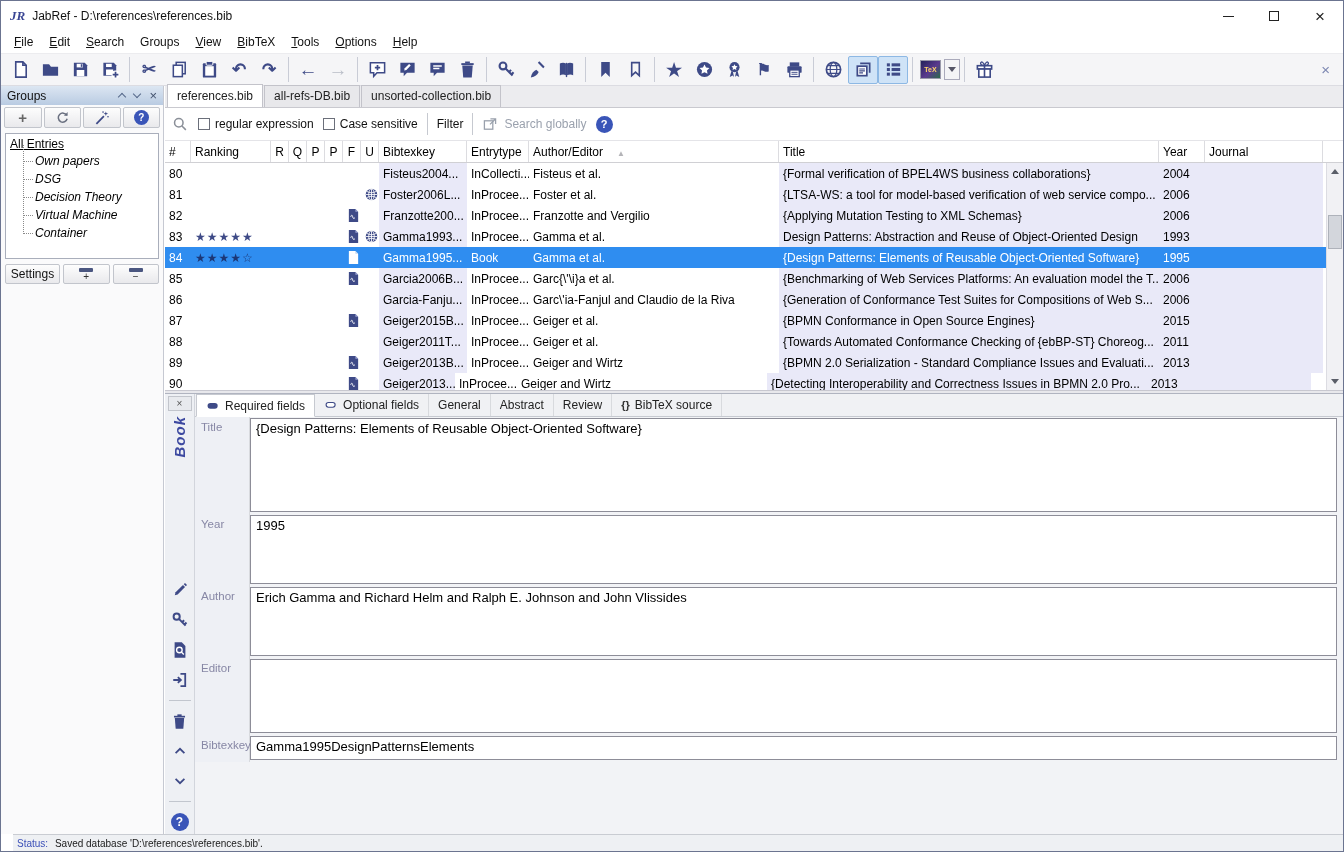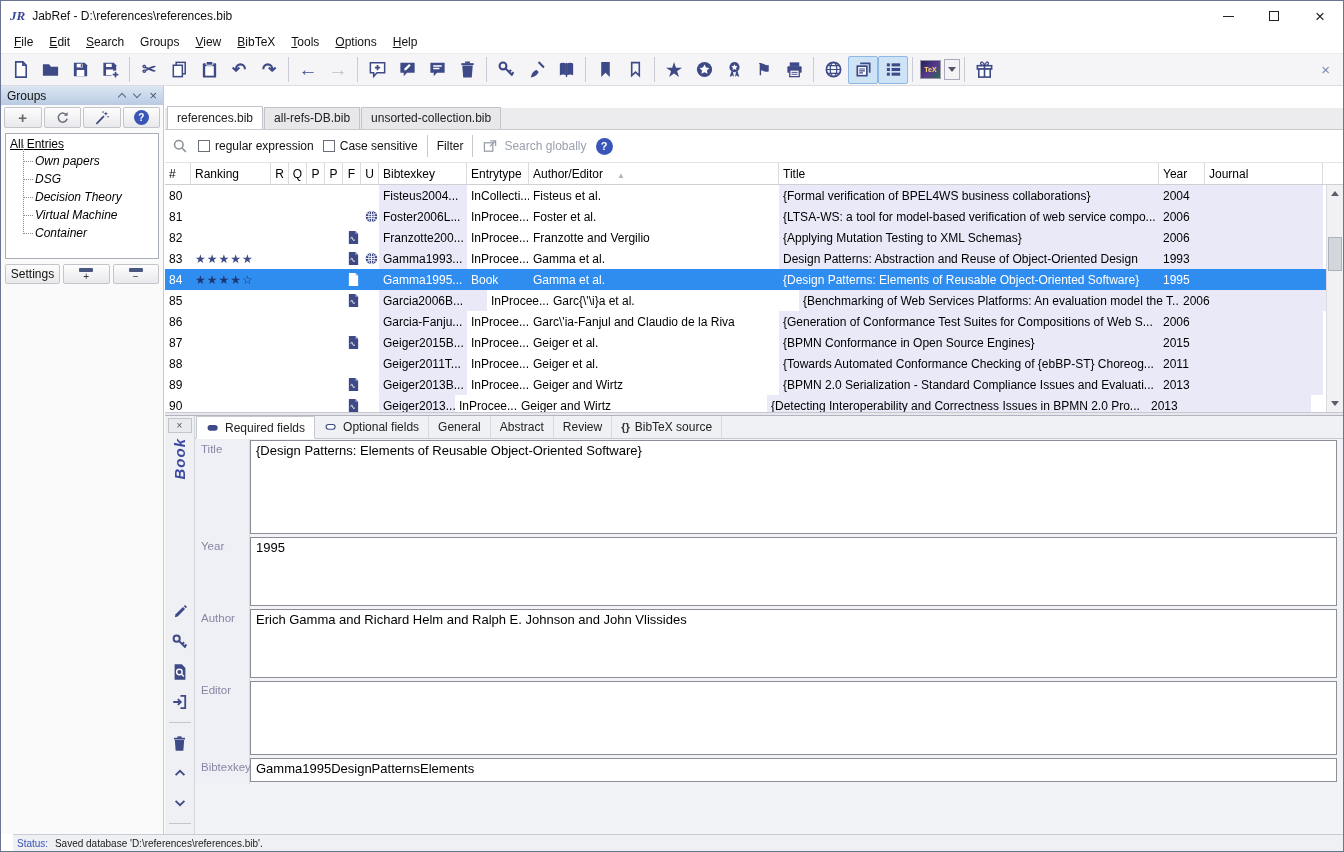--- a/index.html
+++ b/index.html
@@ -47,21 +47,21 @@
   .groups-tree{margin:3px 4px 2px;background:#fff;border:1px solid #a9aebb;height:126px;font-size:12px;padding:2px 0 0 4px;overflow:hidden;}
   .tree-root{text-decoration:underline;padding:1px 0;color:#000;}
   .tree-item{font-style:italic;position:relative;margin-left:7px;padding:2px 0 2px 18px;color:#000;}
   .tree-item::before{content:"";position:absolute;left:6px;top:-7px;width:9px;height:calc(50% + 7px);border-left:1px dotted #8a8a8a;border-bottom:1px dotted #8a8a8a;}
   .groups-bottom{display:flex;gap:3px;padding:3px 4px;height:26px;}
   .settings-btn{width:55px;background:linear-gradient(#fdfdfd,#e9e9ec);border:1px solid #c2c5cc;border-radius:2px;font-size:12px;color:#111;display:flex;align-items:center;justify-content:center;}
   .mini-btn{flex:1;background:linear-gradient(#fdfdfd,#e9e9ec);border:1px solid #c2c5cc;border-radius:2px;display:flex;flex-direction:column;align-items:center;justify-content:center;font-size:10px;line-height:.7;color:#333;}
   .mini-bar{width:14px;height:4px;background:#4a5680;border-radius:1px;margin-bottom:1px;}
 
   
-  .main{position:absolute;left:164px;top:85px;right:0;bottom:17px;background:#3b82f6;margin-top:22px;}
+  .main{position:absolute;left:164px;top:85px;right:0;bottom:17px;background:#3b82f6;}
   .filetabs{height:22px;background:#ececef;display:flex;align-items:flex-end;border-bottom:1px solid #c9c9cf;padding-left:2px;}
   .ftab{font-size:12px;padding:3px 9px 4px;border:1px solid #c3c3ca;border-bottom:none;background:#e8e8eb;margin-right:1px;color:#222;white-space:nowrap;}
   .ftab.active{background:#fff;padding-top:4px;}
   .searchrow{height:33px;display:flex;align-items:center;gap:9px;padding-left:7px;border-bottom:1px solid #e4e4e8;background:#fff;}
   .search-input{width:246px;height:21px;border:1px solid #8892b4;font-size:12px;padding:0 4px;font-family:inherit;color:#333;}
   .cbx{width:12px;height:12px;border:1px solid #6b6f7a;background:#fff;display:inline-block;flex:none;}
   .cbx-wrap{display:flex;align-items:center;gap:5px;}
   .cbx-label{font-size:12px;color:#111;}
   .vsep{width:1px;height:22px;background:#c6c9d0;}
   .filter-label{font-size:12px;color:#111;}
@@ -625,21 +625,21 @@
             <div class="td" style="width: 18px;">
               <span style="display: flex;">
                 <svg width="13" height="15" viewBox="0 0 14 16">
                   <path d="M2 1h7l3 3v11H2z" fill="#3E4A87"></path>
                   <path d="M9 1v3h3z" fill="#9aa2d0"></path>
                   <path d="M4 9.5c.8-2.4 1.7-2.4 2.1-.1.4 2.2 1.3 2.2 2.5.9" stroke="#fff" stroke-width="1" fill="none"></path>
                 </svg>
               </span>
             </div>
             <div class="td" style="width: 18px;"></div>
-            <div class="td lav" style="width: 108px;">Garcia2006B...</div>
+            <div class="td lav" style="width: 88px;">Garcia2006B...</div>
             <div class="td" style="width: 62px;">InProcee...</div>
             <div class="td" style="width: 250px;">Garc{\'\i}a et al.</div>
             <div class="td lav" style="width: 380px;">{Benchmarking of Web Services Platforms: An evaluation model the T...</div>
             <div class="td lav" style="width: 46px;">2006</div>
             <div class="td lav" style="width: 118px;"></div>
           </div>
           <div class="trow">
             <div class="td" style="width: 26px;">86</div>
             <div class="td" style="width: 80px;"></div>
             <div class="td" style="width: 18px;"></div>

